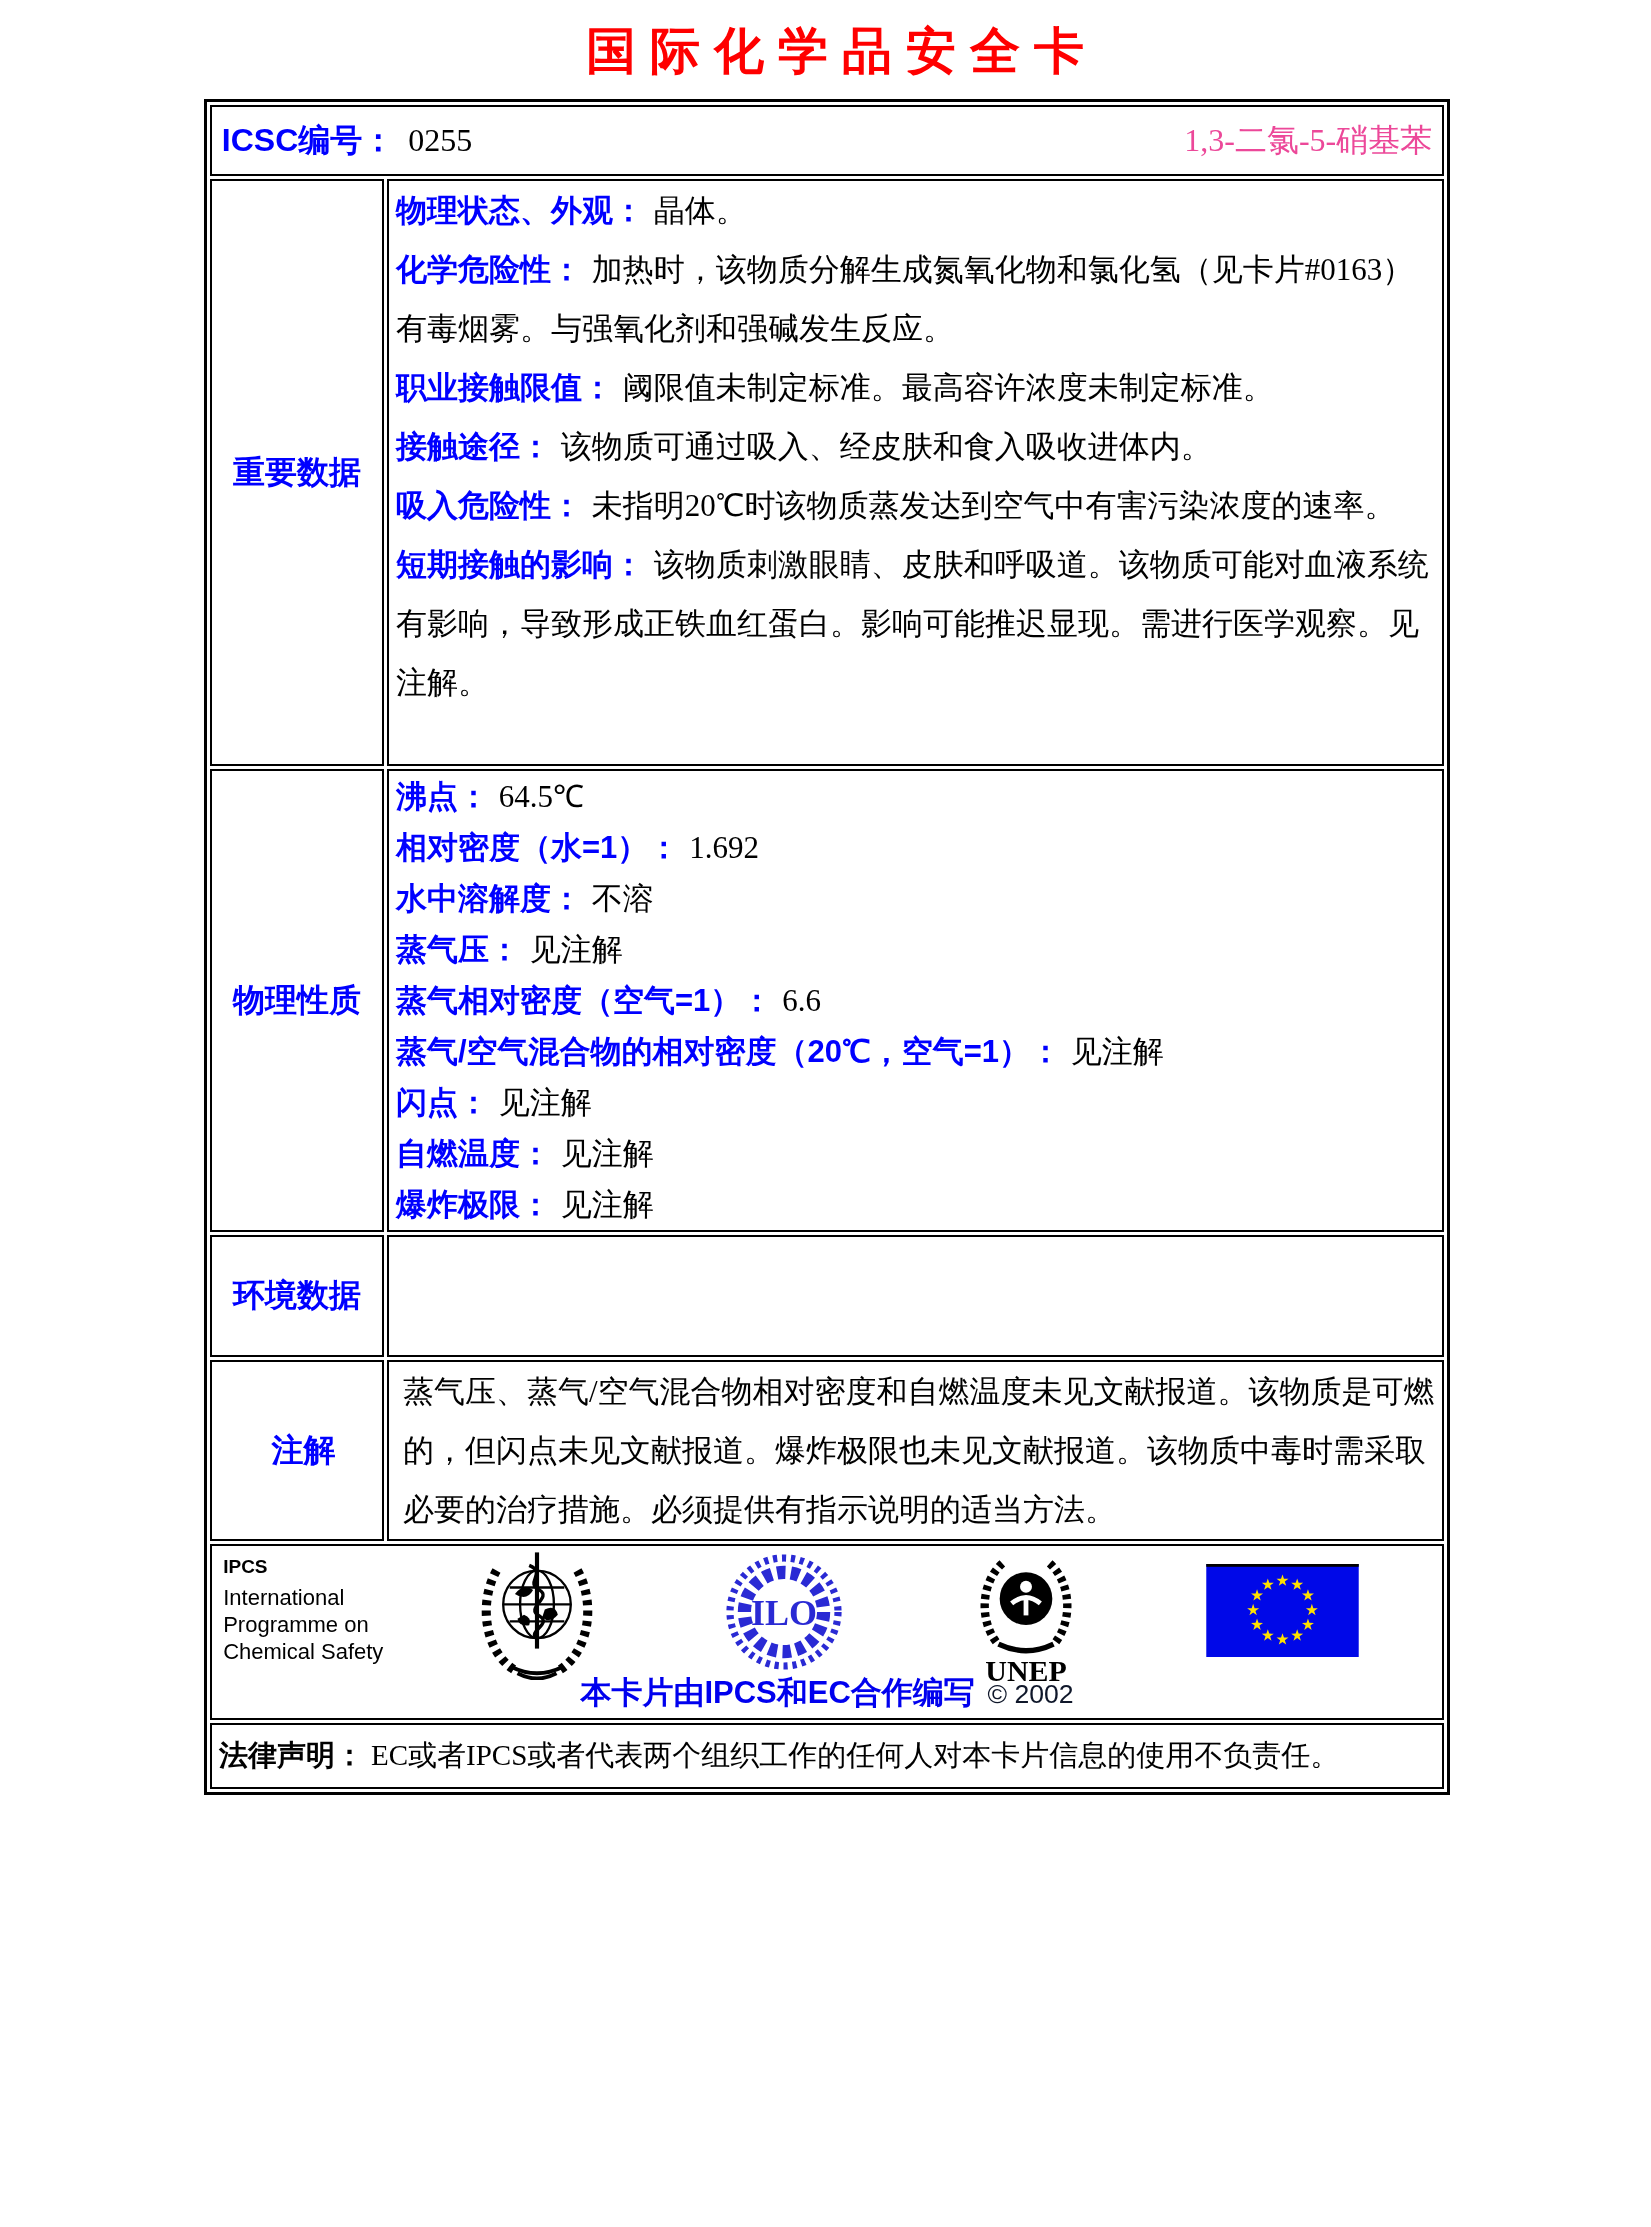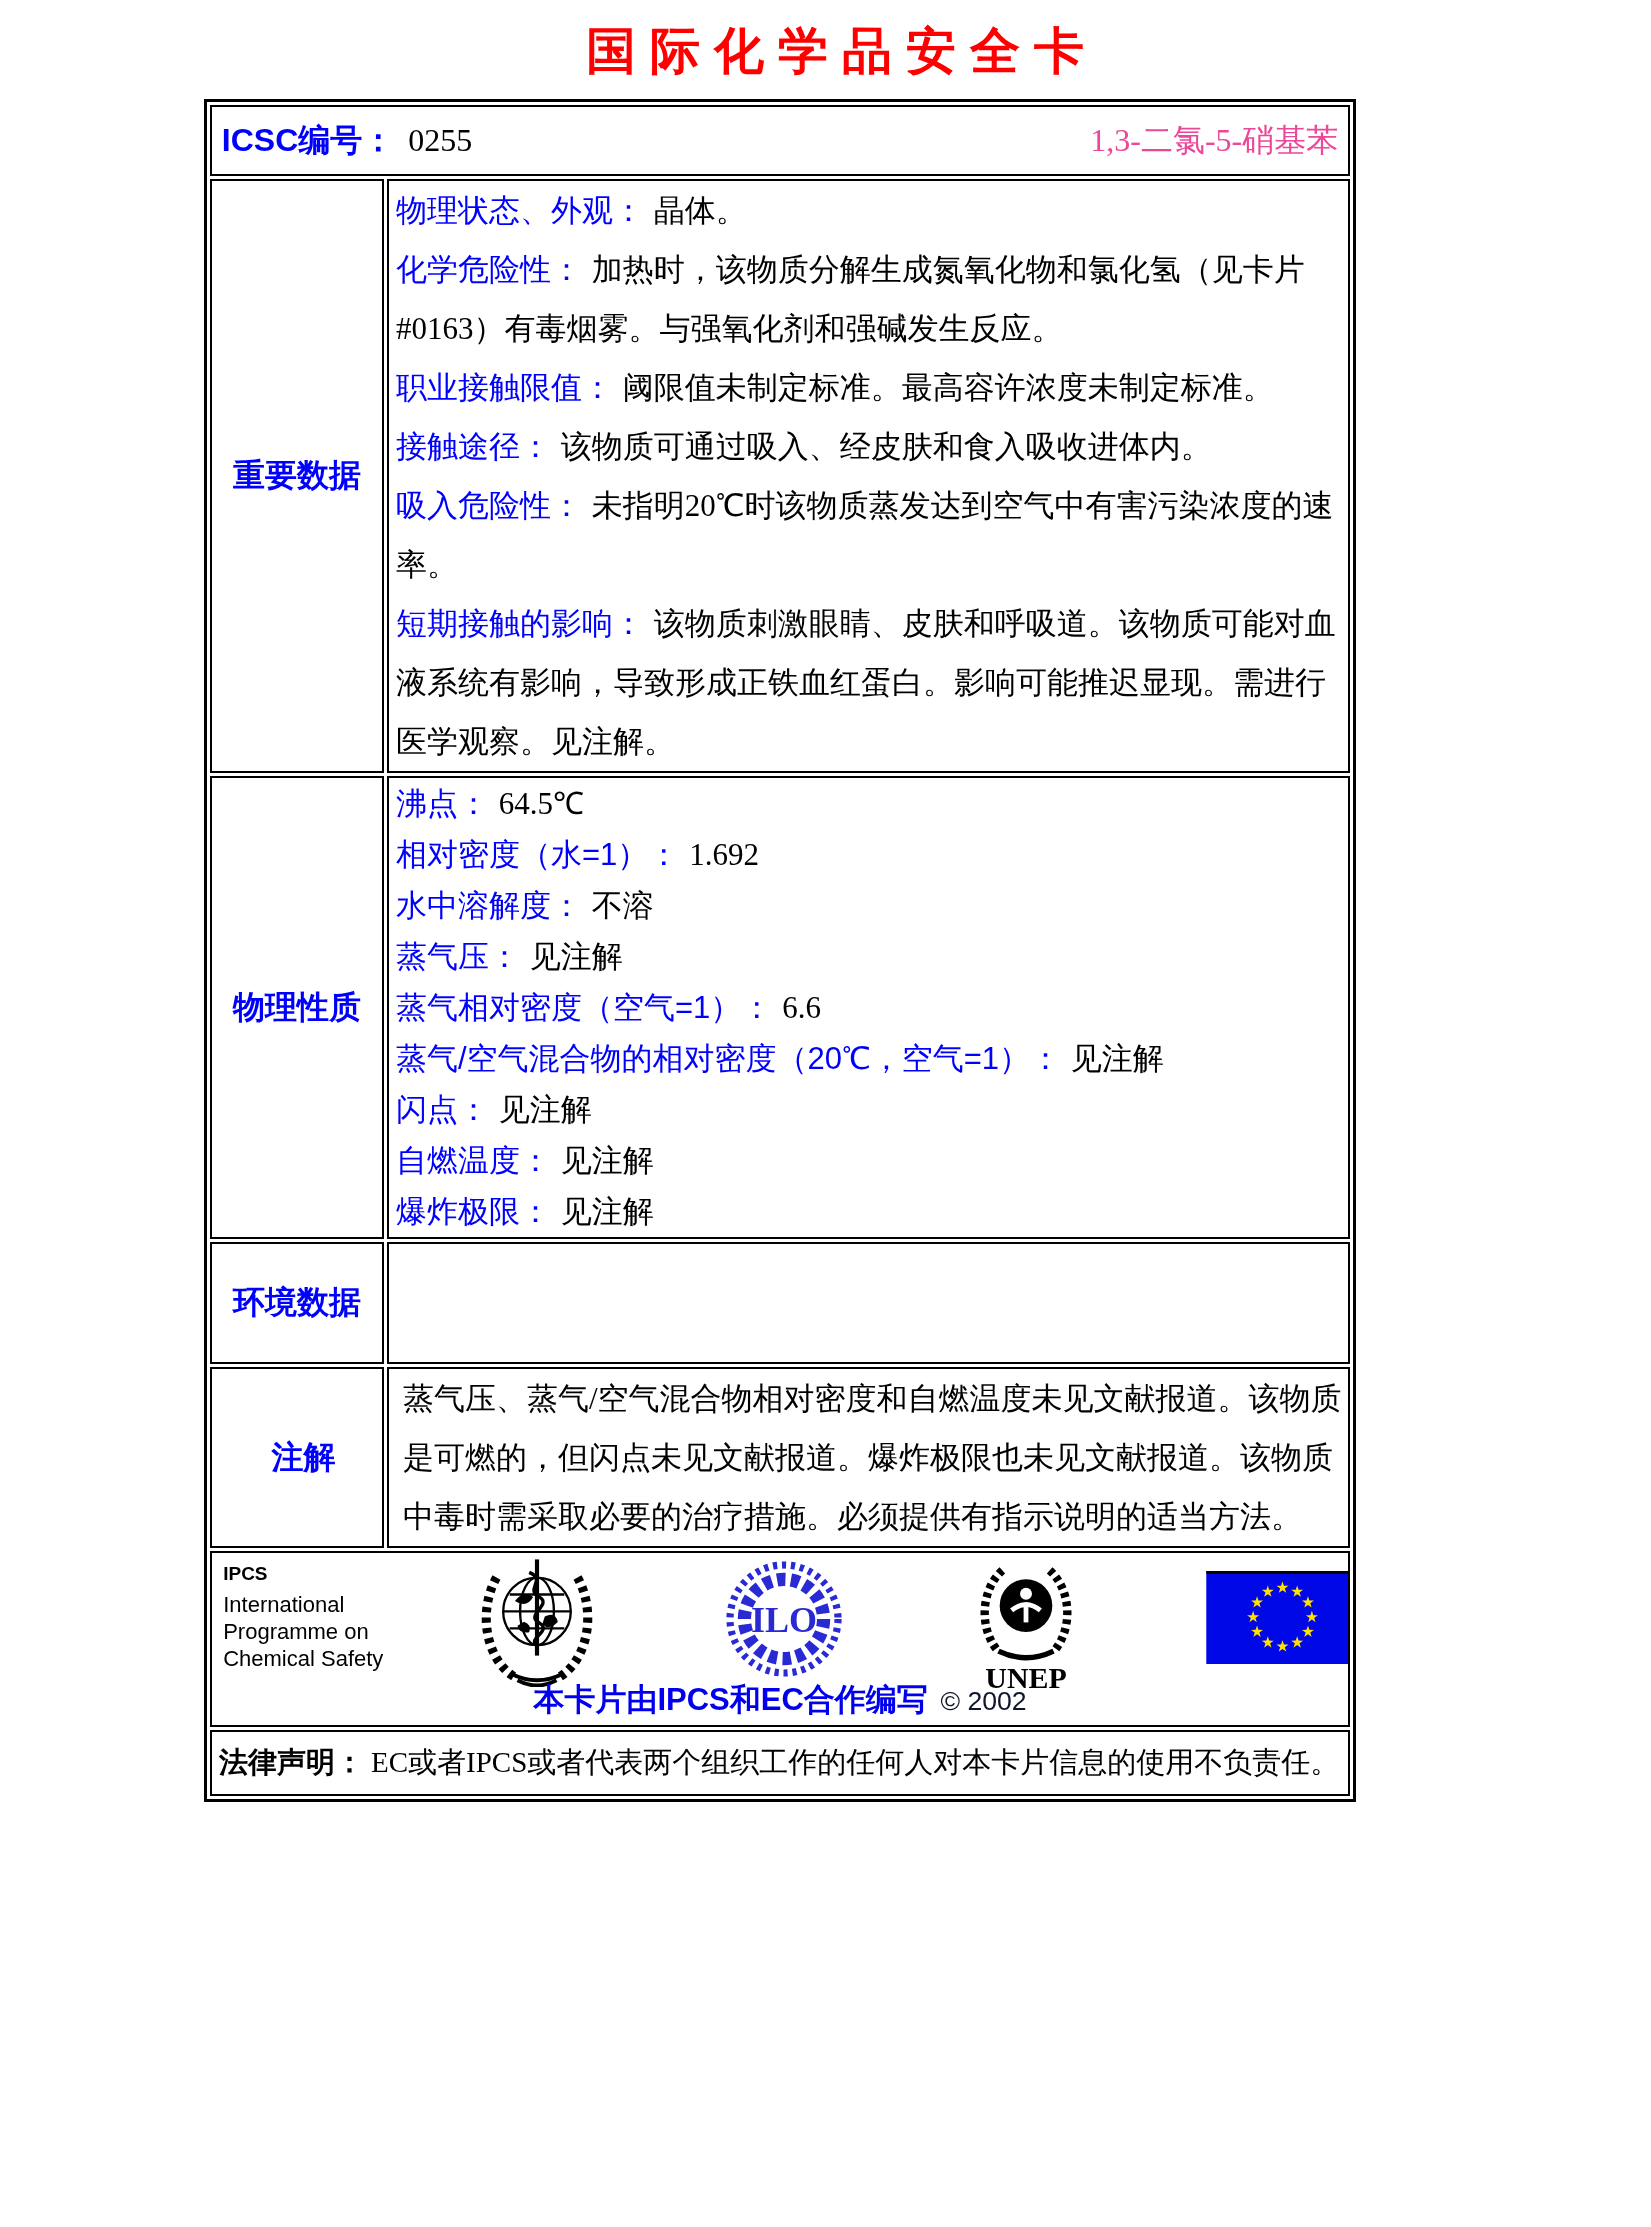--- a/index.html
+++ b/index.html
@@ -6,21 +6,21 @@
   body {
     width:1652px; height:2227px; background:#ffffff; position:relative;
     font-family:"Liberation Serif", serif; color:#000;
   }
   .page-title {
     position:absolute; top:18px; left:0; width:100%;
     text-align:center; font-size:50px; font-weight:bold; letter-spacing:14px;
     color:#ff0000; font-family:"Liberation Sans", sans-serif;padding-left:16px;
   }
   table.card {
-    position:absolute; left:204px; top:99px; width:1152px;
+    position:absolute; left:204px; top:99px; width:1246px;
     border-collapse:separate; border-spacing:3.5px;
     border:3.5px solid #000; table-layout:fixed; background:#fff;
   }
   td { border:2.1px solid #000; overflow:hidden; }
   col.c-label { width:174px; }
   .header-cell { height:67px; font-size:32px; vertical-align:middle; padding:0 9.8px; }
   .header-flex { display:flex; justify-content:space-between; align-items:center; }
   .icsc-label { color:#0000ff; font-weight:bold; font-family:"Liberation Sans", sans-serif; }
   .icsc-number { color:#000; margin-left:14px; }
   .chem-name { color:#ec4899; }
@@ -31,21 +31,21 @@
   }
   .content-cell { vertical-align:top; padding:0 5.6px 0 7px; font-size:31px; }
   .h-important { height:581px; }
   .h-physical  { height:453px; }
   .h-env       { height:116px; }
   .h-notes     { height:171px;padding-left:14px; }
   .h-add       { height:50px; }
   .entry { line-height:59px; }
   .pp .entry { line-height:51px; }
   .add-line { line-height:50px; }
-  .flabel { color:#0000ff; font-weight:normal; font-family:"Liberation Sans", sans-serif; margin-right:9.8px; }
+  .flabel { color:#0000ff; font-weight:bold; font-family:"Liberation Sans", sans-serif; margin-right:9.8px; }
   .ftext  { color:#000; }
   .notes-text { line-height:59px; }
   .footer-cell { position:relative; height:172px; padding:0; }
   .ipcs-block { position:absolute; left:11.2px; top:9.8px; font-family:"Liberation Sans", sans-serif; }
   .ipcs-acronym { font-size:19px; font-weight:bold; margin-bottom:6px; }
   .ipcs-line { font-size:22px; line-height:27px; }
   .who-logo  { position:absolute; left:260px; top:1.4px; }
   .ilo-logo  { position:absolute; left:512px; top:5.6px; }
   .unep-logo { position:absolute; left:754px; top:0px; }
   .eu-flag   { position:absolute; left:994px; top:18px; }

